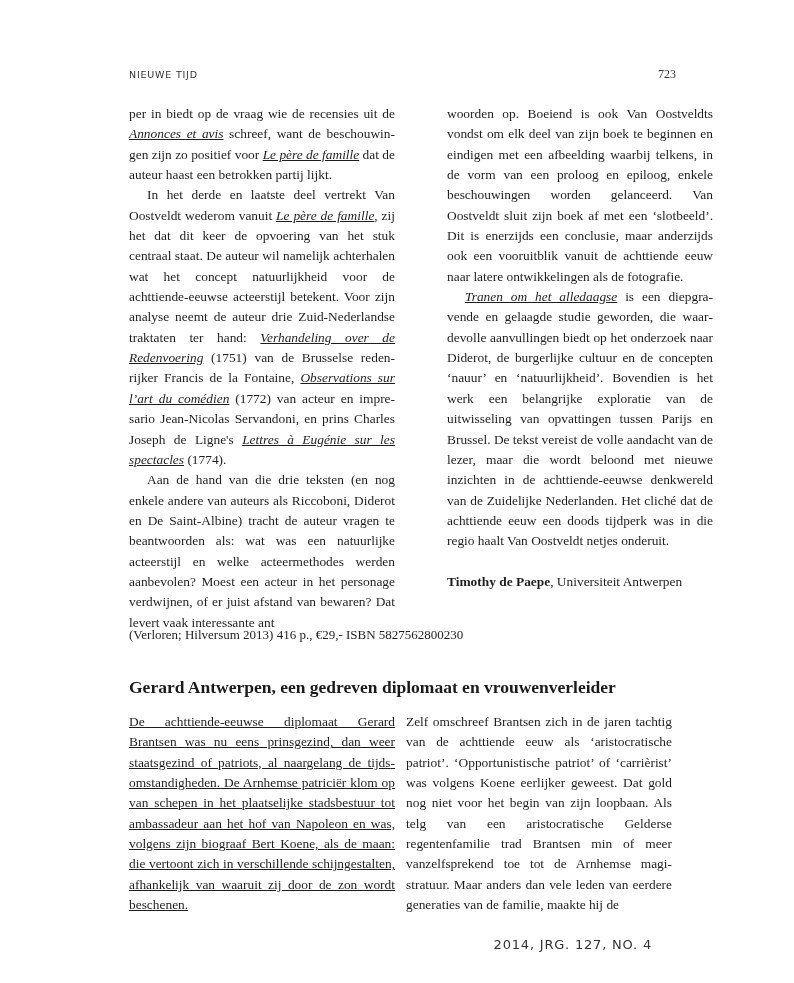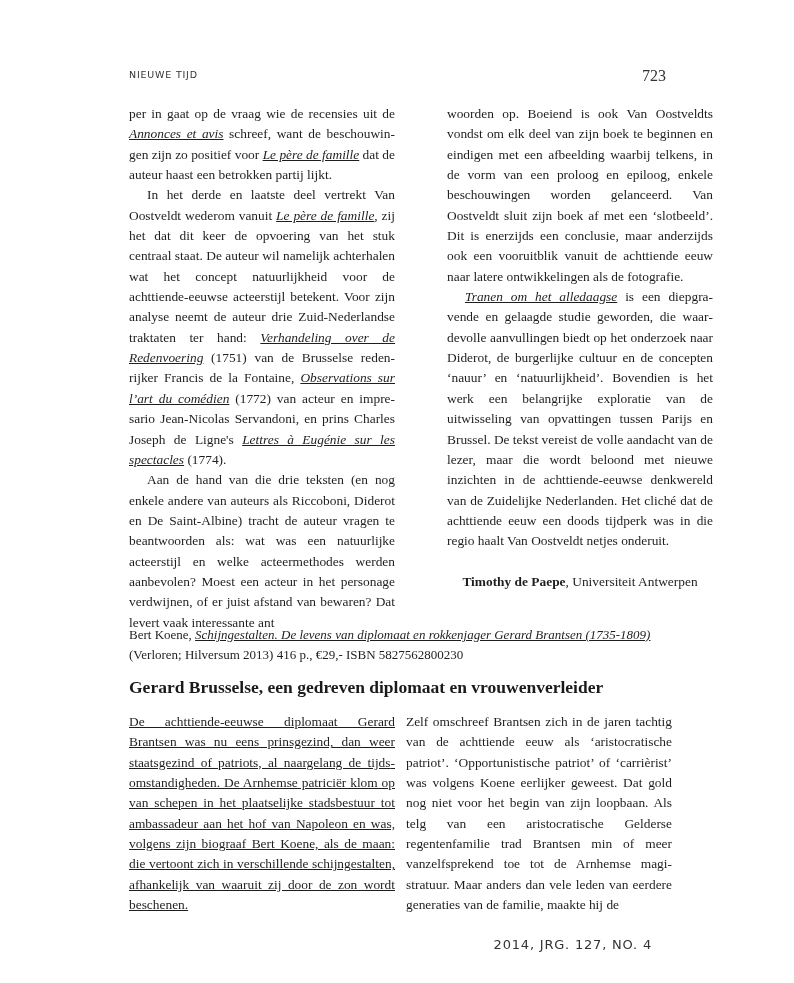--- a/index.html
+++ b/index.html
@@ -4,36 +4,36 @@
   <style>
     html, body { margin: 0; padding: 0; background: #ffffff; }
     body { width: 794px; height: 983px; position: relative; overflow: hidden; color: #1e1e1e; }
     .serif { font-family: "Liberation Serif", "DejaVu Serif", serif; }
     .sans { font-family: "DejaVu Sans", "Liberation Sans", sans-serif; text-align: right; }
     .running-head {
       position: absolute; left: 129px; top: 69px;
       font-size: 9.5px; letter-spacing: 0.8px; color: #333;
     }
     .page-number {
-      position: absolute; right: 128px; top: 67px;
-      font-size: 16px; color: #333;
+      position: absolute; right: 118px; top: 67px;
+      font-size: 12px; color: #333;
     }
     .col {
       position: absolute; width: 266px;
       font-size: 13.4px; line-height: 20.35px;
       text-align: justify; hyphens: manual;
     }
     .col p { margin: 0; }
     .col p.indent { text-indent: 18px; }
     .col-left-1 { left: 129px; top: 104px; }
     .col-right-1 { left: 410px; top: 104px; margin-left: 37px; }
     .col-left-2 { left: 129px; top: 712px; text-decoration: underline; }
     .col-right-2 { left: 406px; top: 712px; }
     em { font-style: italic; text-decoration: underline; }
-    .signature { margin-top: 20px !important; text-align: center; }
+    .signature { margin-top: 20px !important; text-align: left; }
     .signature b { font-weight: bold; }
     .bib {
       position: absolute; left: 129px; top: 625px; width: 560px;
       font-size: 13px; line-height: 20px; color: #1e1e1e;
     }
     .bib p { margin: 0; }
     .review-title {
       position: absolute; left: 129px; top: 677px;
       font-size: 17.5px; font-weight: bold; color: #1a1a1a; margin: 0;
     }
@@ -42,37 +42,36 @@
       font-size: 13px; letter-spacing: 0.8px; color: #333;
     }
   </style>
 </head>
 <body>
 
 <div class="running-head sans">NIEUWE TIJD</div>
 <div class="page-number serif">723</div>
 
 <div class="col col-left-1 serif">
-  <p><span>per in gaat op de vraag wie de recensies uit de </span><em>Annonces et avis</em><span> schreef, want de beschouwin­gen zijn zo positief voor </span><em>Le père de famille</em><span> dat de auteur haast een betrokken partij lijkt.</span></p>
+  <p><span>per in biedt op de vraag wie de recensies uit de </span><em>Annonces et avis</em><span> schreef, want de beschouwin­gen zijn zo positief voor </span><em>Le père de famille</em><span> dat de auteur haast een betrokken partij lijkt.</span></p>
   <p class="indent"><span>In het derde en laatste deel vertrekt Van Oostveldt wederom vanuit </span><em>Le père de famille</em><span>, zij het dat dit keer de opvoering van het stuk centraal staat. De auteur wil namelijk achter­halen wat het concept natuurlijkheid voor de achttiende-eeuwse acteerstijl betekent. Voor zijn analyse neemt de auteur drie Zuid-Neder­landse traktaten ter hand: </span><em>Verhandeling over de Redenvoering</em><span> (1751) van de Brusselse reden­rijker Francis de la Fontaine, </span><em>Observations sur l’art du comédien</em><span> (1772) van acteur en impre­sario Jean-Nicolas Servandoni, en prins Char­les Joseph de Ligne's </span><em>Lettres à Eugénie sur les spectacles</em><span> (1774).</span></p>
   <p class="indent">Aan de hand van die drie teksten (en nog enkele andere van auteurs als Riccoboni, Di­derot en De Saint-Albine) tracht de auteur vragen te beantwoorden als: wat was een na­tuurlijke acteerstijl en welke acteermethodes werden aanbevolen? Moest een acteur in het personage verdwijnen, of er juist afstand van bewaren? Dat levert vaak interessante ant­</p>
 </div>
 
 <div class="col col-right-1 serif">
   <p>woorden op. Boeiend is ook Van Oostveldts vondst om elk deel van zijn boek te beginnen en eindigen met een afbeelding waarbij tel­kens, in de vorm van een proloog en epiloog, enkele beschouwingen worden gelanceerd. Van Oostveldt sluit zijn boek af met een ‘slot­beeld’. Dit is enerzijds een conclusie, maar anderzijds ook een vooruitblik vanuit de acht­tiende eeuw naar latere ontwikkelingen als de fotografie.</p>
   <p class="indent"><em>Tranen om het alledaagse</em><span> is een diepgra­vende en gelaagde studie geworden, die waar­devolle aanvullingen biedt op het onderzoek naar Diderot, de burgerlijke cultuur en de con­cepten ‘nauur’ en ‘natuurlijkheid’. Bovendien is het werk een belangrijke exploratie van de uitwisseling van opvattingen tussen Parijs en Brussel. De tekst vereist de volle aandacht van de lezer, maar die wordt beloond met nieuwe inzichten in de achttiende-eeuwse denkwe­reld van de Zuidelijke Nederlanden. Het cliché dat de achttiende eeuw een doods tijdperk was in die regio haalt Van Oostveldt netjes onderuit.</span></p>
   <p class="signature"><b>Timothy de Paepe</b><span>, Universiteit Antwerpen</span></p>
 </div>
 
 <div class="bib serif">
-  <p><span>Bert Koene, </span><em>Schijngestalten. De levens van diplomaat en rokkenjager Gerard Brantsen (1735-1809)</em></p>
   <p>(Verloren; Hilversum 2013) 416 p., €29,- ISBN 5827562800230</p>
 </div>
 
-<h2 class="review-title serif">Gerard Brusselse, een gedreven diplomaat en vrouwenverleider</h2>
+<h2 class="review-title serif">Gerard Antwerpen, een gedreven diplomaat en vrouwenverleider</h2>
 
 <div class="col col-left-2 serif">
   <p>De achttiende-eeuwse diplomaat Gerard Brantsen was nu eens prinsgezind, dan weer staatsgezind of patriots, al naargelang de tijds­omstandigheden. De Arnhemse patriciër klom op van schepen in het plaatselijke stadsbe­stuur tot ambassadeur aan het hof van Napo­leon en was, volgens zijn biograaf Bert Koene, als de maan: die vertoont zich in verschillende schijngestalten, afhankelijk van waaruit zij door de zon wordt beschenen.</p>
 </div>
 
 <div class="col col-right-2 serif">
   <p>Zelf omschreef Brantsen zich in de jaren tach­tig van de achttiende eeuw als ‘aristocratische patriot’. ‘Opportunistische patriot’ of ‘carriè­rist’ was volgens Koene eerlijker geweest. Dat gold nog niet voor het begin van zijn loop­baan. Als telg van een aristocratische Gelderse regentenfamilie trad Brantsen min of meer vanzelfsprekend toe tot de Arnhemse magi­stratuur. Maar anders dan vele leden van eer­dere generaties van de familie, maakte hij de</p>
 </div>
 
 <div class="footer sans">2014, JRG. 127, NO. 4</div>

